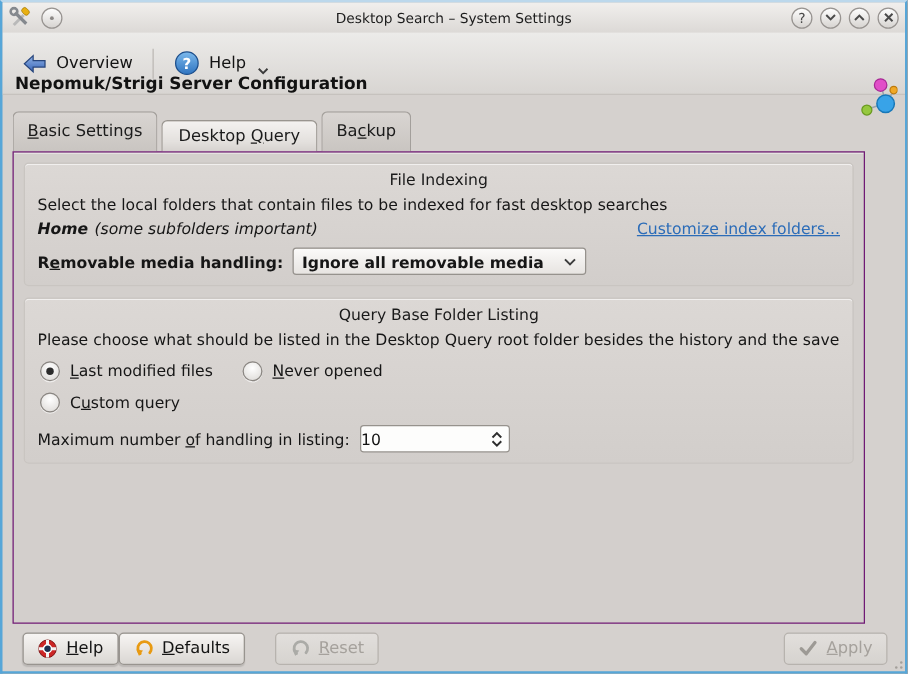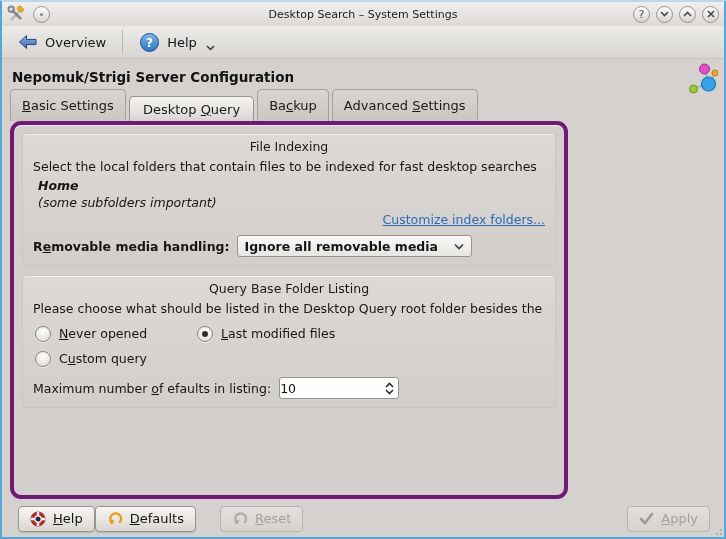--- a/index.html
+++ b/index.html
@@ -28,35 +28,35 @@
   }
   .winbtn.sticky{ margin-left:8px; }
   .winbtn.sticky::after{ content:""; width:3px; height:3px; border-radius:50%; background:#8b8админ886; background:#8b8886; }
   .title-text{
     position:absolute; left:50%; transform:translateX(-50%);
     font-size:11px; color:#1c1c1c; white-space:nowrap;
   }
   .win-controls{ margin-left:auto; display:flex; }
   
   .toolbar{
-    position:absolute; top:24px; left:0; right:0; height:33px;
+    position:absolute; top:24px; left:0; right:0; height:50px;
     background:linear-gradient(#ecebe9,#d8d5d2);
     border-bottom:1px solid #c6c2be;
     display:flex; align-items:center; padding:0 8px;
   }
   .toolbtn{
     display:flex; align-items:center; gap:7px; padding:3px 8px;
     border-radius:3px; cursor:default; color:#141414; font-size:13px;
   }
   .tool-sep{ width:1px; height:24px; background:#bcb8b4; margin:0 8px; }
   .menu-arrow{ margin-left:2px; margin-top:12px; }
   
   .page-header{
     position:absolute; top:57px; left:10px; right:6px; height:36px;
-    display:flex; align-items:center;
+    display:flex; 
   }
   .page-title{ font-weight:bold; font-size:13.5px; color:#121212; }
   .nepomuk{ margin-left:auto; }
   
   .tabbar{
     position:absolute; top:95px; left:8px; height:24px;
     display:flex; align-items:flex-end; z-index:3;
   }
   .tab{
     display:flex; align-items:center; height:32px; padding:0 11px;
@@ -67,35 +67,35 @@
     color:#1b1b1b; cursor:default;
   }
   .tab.active{
     height:25px; padding:0 13px;
     background:linear-gradient(#f4f2f0 0%, #e3e0dd 70%, #d6d2cf 100%);
     border-color:#99958f;
   }
   .accel{ text-decoration:underline; }
   
   .tabframe{
-    position:absolute; top:119px; left:8px; width:558px; height:378px;
-    border:4px solid #701a75; border-radius:11px;
+    position:absolute; top:119px; left:8px; width:682px; height:378px;
+    border:1px solid #701a75; border-radius:0;
     background:#d3cfcc;
     box-shadow:inset 0 1px 0 rgba(255,255,255,.55);
     padding:8px; z-index:2;
   }
   .groupbox{
     border:1px solid #c9c5c1; border-radius:4px;
     background:linear-gradient(#dcd8d5,#d2cecb);
     box-shadow:inset 0 1px 0 rgba(255,255,255,.6);
     padding:4px 10px 8px 10px; margin-bottom:9px;
   }
   .group-title{ text-align:center; line-height:18px; color:#1a1a1a; }
   .desc{ white-space:nowrap; overflow:hidden; line-height:17px; margin-top:2px; }
-  .home-row{ display:flex; align-items:baseline; margin-top:2px; line-height:17px;flex-direction:column; }
+  .home-row{ display:flex; align-items:baseline; margin-top:2px; line-height:17px; }
   .home-name{ font-weight:bold; font-style:italic; }
   .home-note{ font-style:italic; margin-left:5px; }
   .link{ margin-left:auto; color:#2b6cb8; text-decoration:underline; cursor:pointer; white-space:nowrap; }
   .removable-row{ display:flex; align-items:center; gap:7px; margin-top:7px;font-weight:bold; }
   .combobox{
     width:235px; height:22px; padding:0 7px;
     border:1px solid #96928d; border-radius:3px;
     background:linear-gradient(#fbfaf9,#e7e4e1);
     display:flex; align-items:center; justify-content:space-between;
     cursor:default;
@@ -237,23 +237,20 @@
   <div class="tabbar">
     <span class="tab">
       <span><span></span><span class="accel">B</span><span>asic Settings</span></span>
     </span>
     <span class="tab active">
       <span><span>Desktop </span><span class="accel">Q</span><span>uery</span></span>
     </span>
     <span class="tab">
       <span><span>Ba</span><span class="accel">c</span><span>kup</span></span>
     </span>
-    <span class="tab">
-      <span><span>Advanced </span><span class="accel">S</span><span>ettings</span></span>
-    </span>
   </div>
 
   <div class="tabframe">
 
     <div class="groupbox">
       <div class="group-title">File Indexing</div>
       <div class="desc">Select the local folders that contain files to be indexed for fast desktop searches</div>
       <div class="home-row">
         <span class="home-name">Home</span>
         <span class="home-note">(some subfolders important)</span>
@@ -268,34 +265,34 @@
             </svg>
         </span>
       </div>
     </div>
 
     <div class="groupbox">
       <div class="group-title">Query Base Folder Listing</div>
       <div class="desc">Please choose what should be listed in the Desktop Query root folder besides the history and the saved queries.</div>
       <div class="radio-grid">
         <span class="radio-item">
+          <span class="radio checked"></span>
+          <span><span></span><span class="accel">L</span><span>ast modified files</span></span>
+        </span>
+        <span class="radio-item">
           <span class="radio"></span>
           <span><span></span><span class="accel">N</span><span>ever opened</span></span>
-        </span>
-        <span class="radio-item">
-          <span class="radio checked"></span>
-          <span><span></span><span class="accel">L</span><span>ast modified files</span></span>
         </span>
         <span class="radio-item">
           <span class="radio"></span>
           <span><span>C</span><span class="accel">u</span><span>stom query</span></span>
         </span>
       </div>
       <div class="max-row">
-        <span><span>Maximum number </span><span class="accel">o</span><span>f efaults in listing:</span></span>
+        <span><span>Maximum number </span><span class="accel">o</span><span>f handling in listing:</span></span>
         <span class="spinbox">
           <input value="10" style="">
           <span class="spin-arrows">
             <svg width="9" height="6" viewBox="0 0 9 6">
                 <polyline points="1,5 4.5,1.5 8,5" fill="none" stroke="#2e2e2e" stroke-width="1.6"></polyline>
               </svg>
             <svg width="9" height="6" viewBox="0 0 9 6">
                 <polyline points="1,1 4.5,4.5 8,1" fill="none" stroke="#2e2e2e" stroke-width="1.6"></polyline>
               </svg>
           </span>

